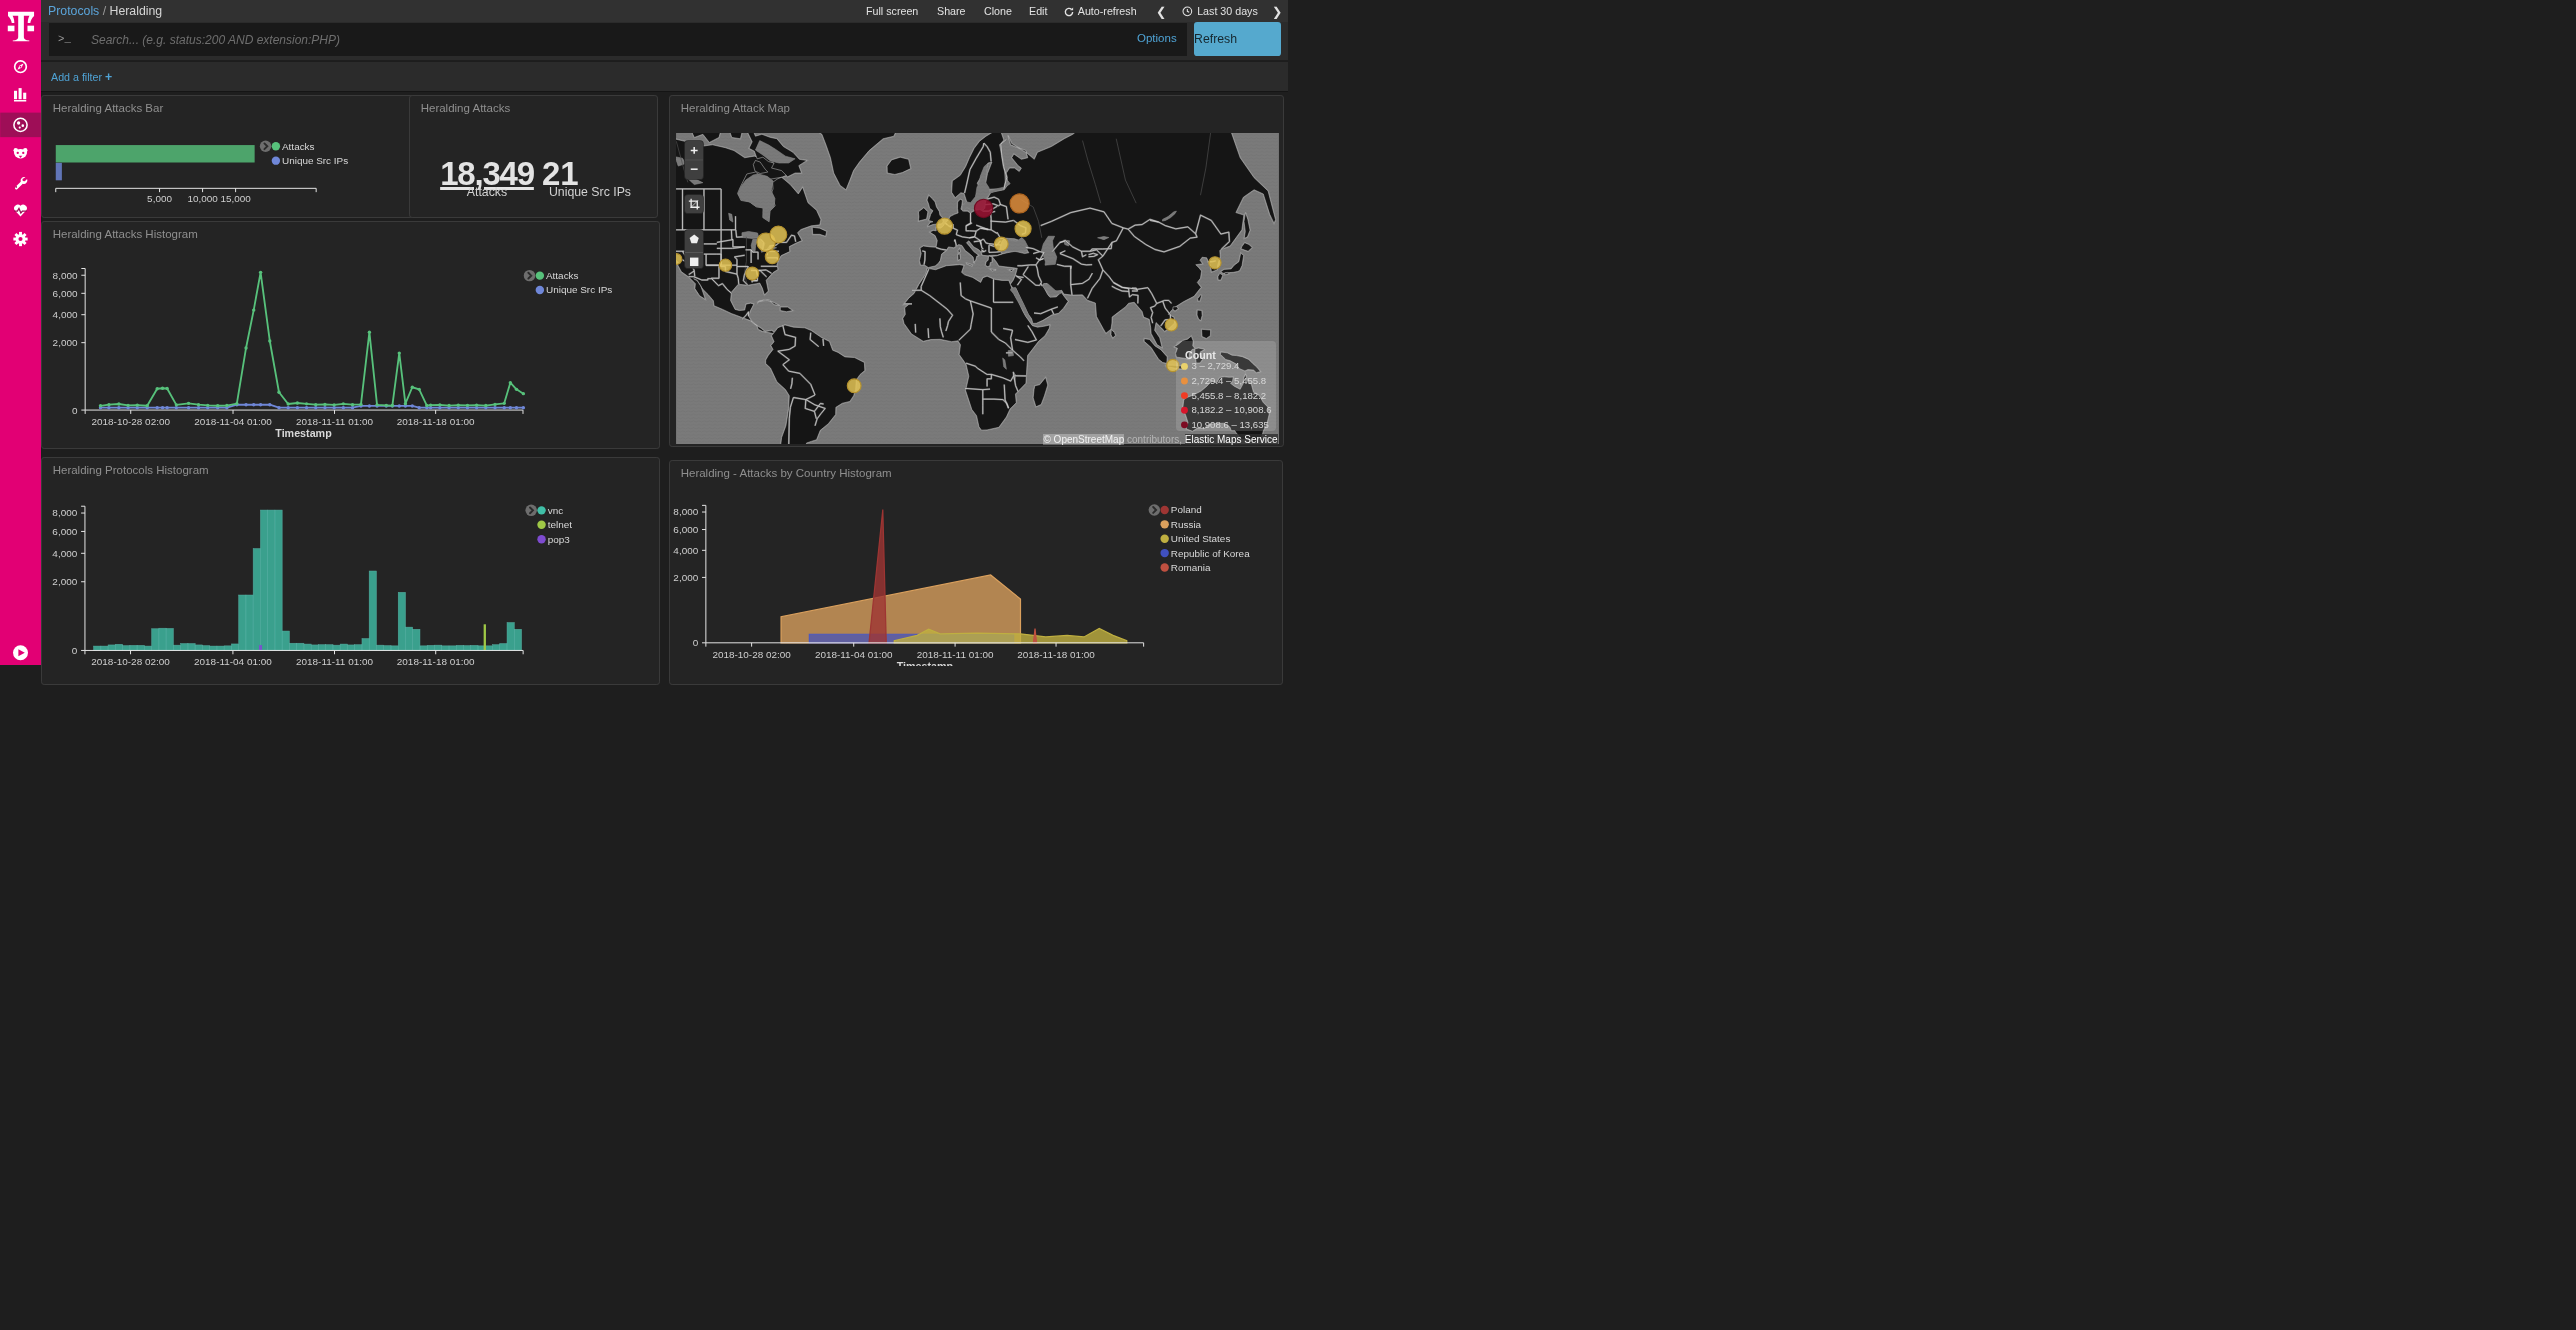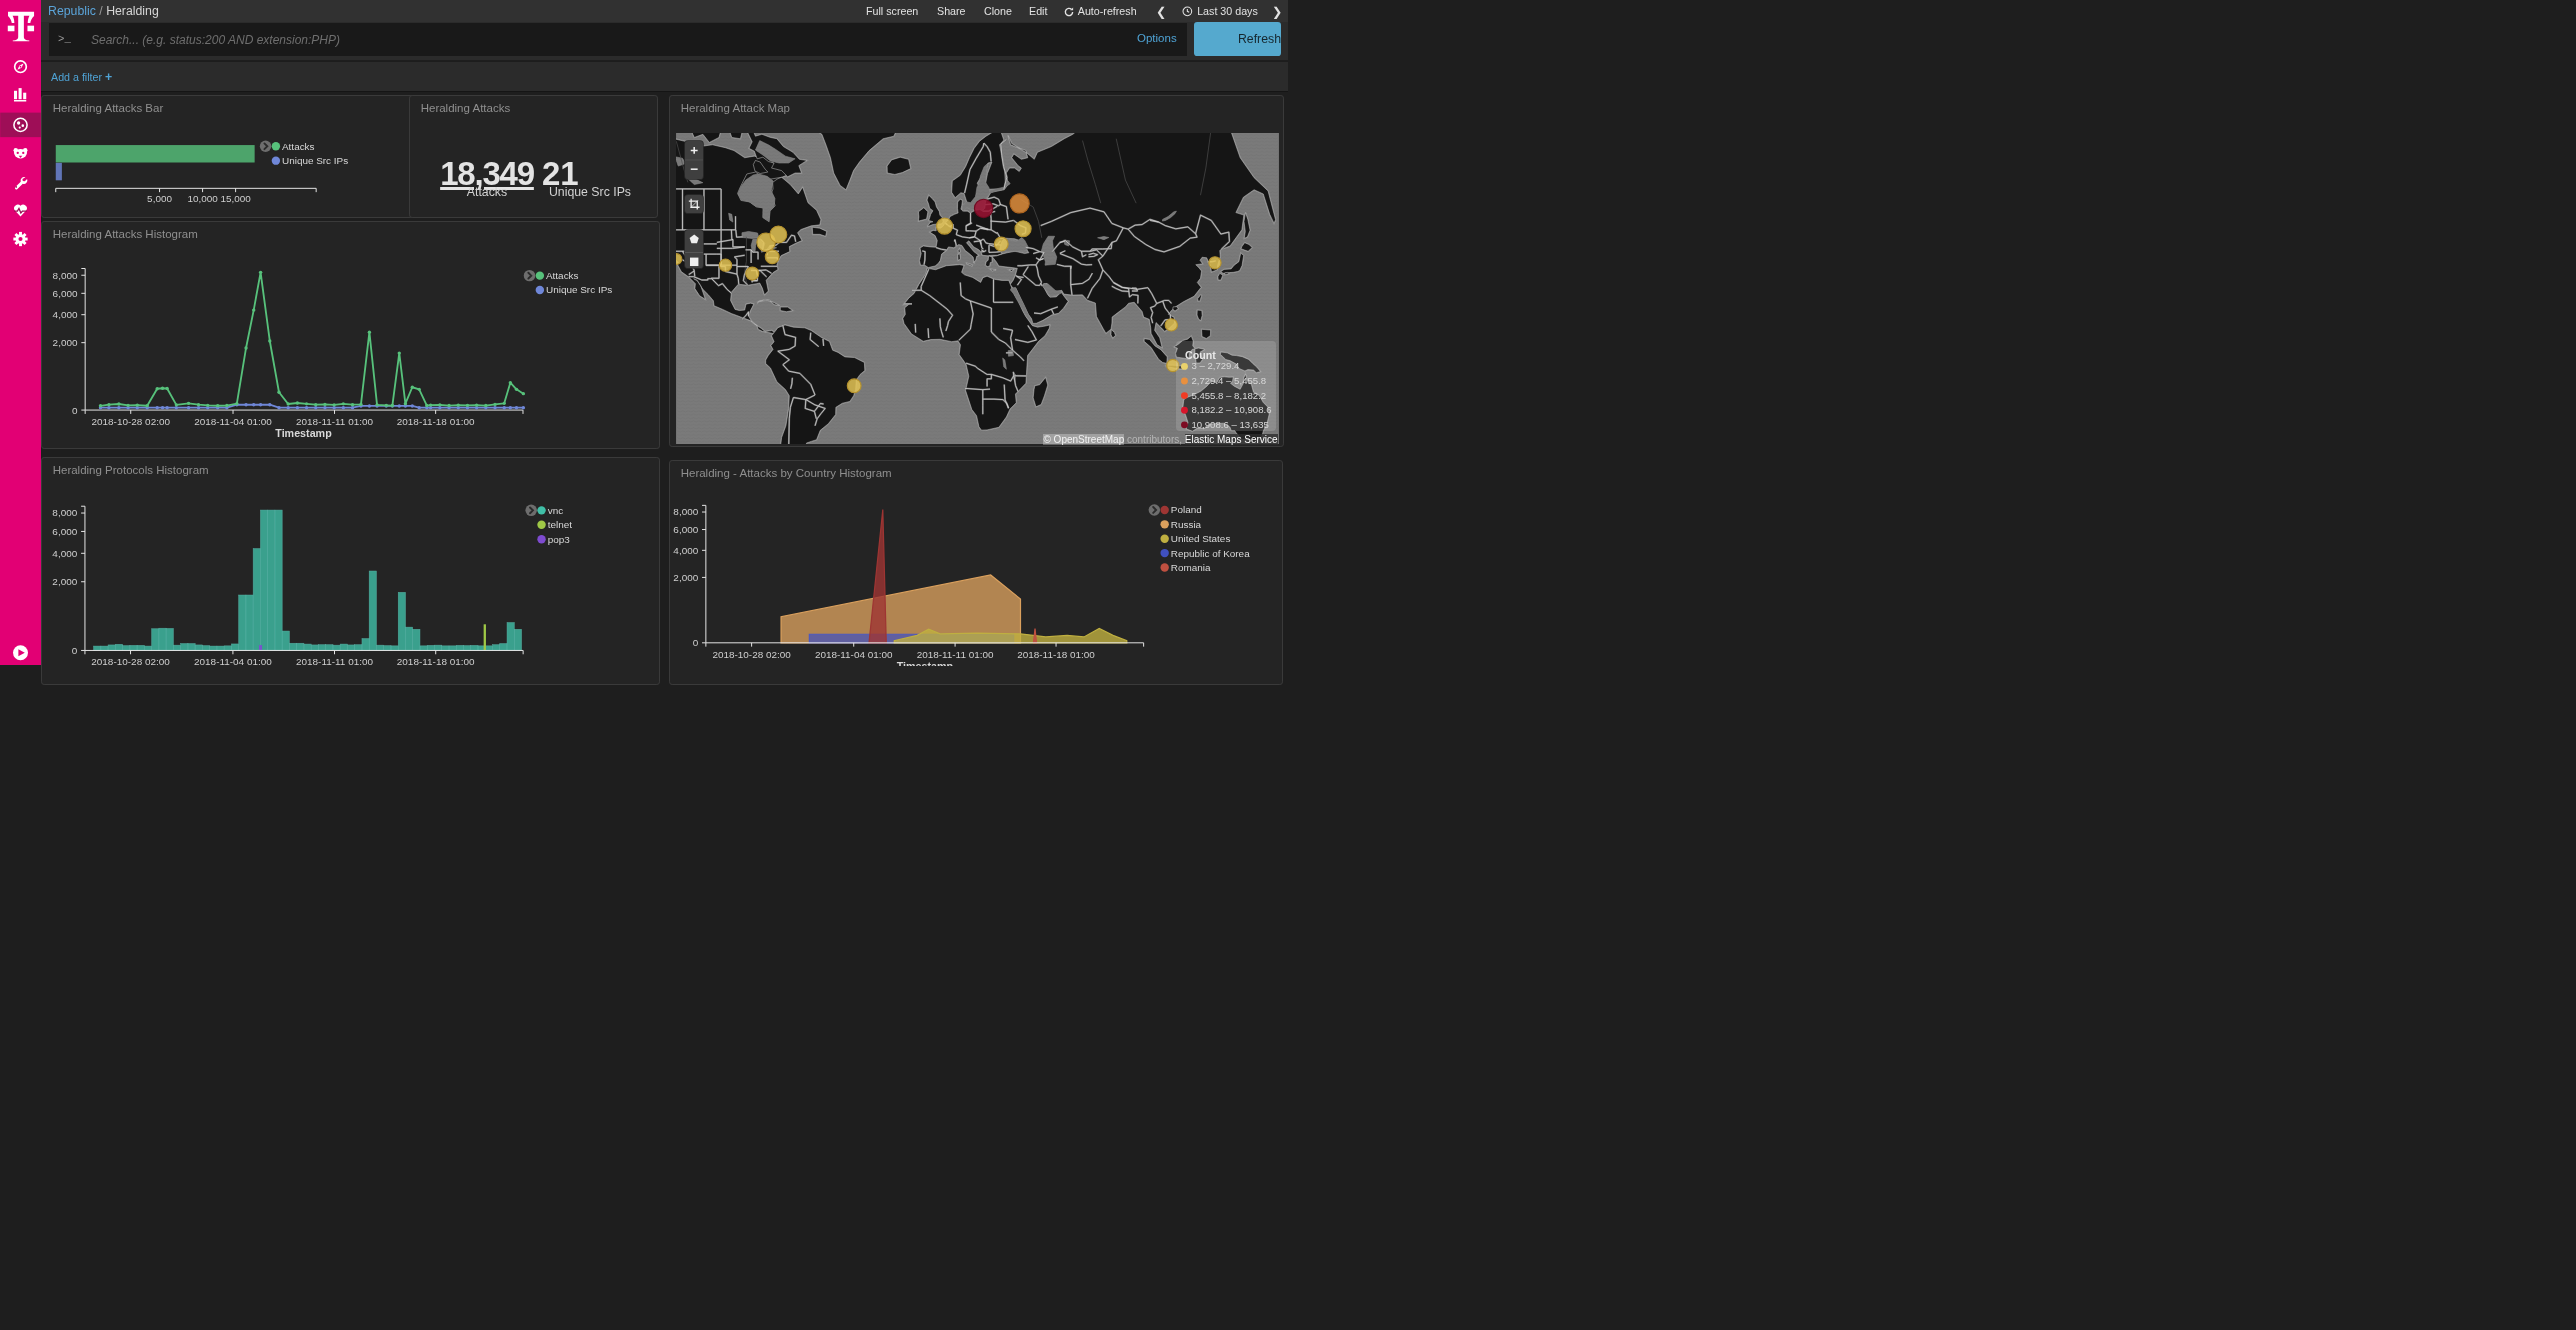--- a/index.html
+++ b/index.html
@@ -14,21 +14,21 @@
 .navlink { position:absolute; top:5.4px; font-size:10.7px; color:#e2e2e2; }
 text { font-family:"Liberation Sans", sans-serif; }
 </style></head><body>
 
 <div id="nav"></div>
 <div id="searchrow"></div>
 <div id="filterrow"></div>
 <div id="content"></div>
 
 <div style="position:absolute; left:48px; top:3.8px; font-size:12.3px; z-index:3;">
-  <span style="color:#5ba4d9;">Republic</span>
+  <span style="color:#5ba4d9;">Protocols</span>
   <span style="color:#9a9a9a;"> / </span>
   <span style="color:#d6d6d6;">Heralding</span>
 </div>
 <div class="navlink" style="left:866px;">Full screen</div>
 <div class="navlink" style="left:937px;">Share</div>
 <div class="navlink" style="left:984px;">Clone</div>
 <div class="navlink" style="left:1029px;">Edit</div>
 <div class="navlink" style="left:1064px;">
  <svg width="10" height="10" viewBox="0 0 16 16" style="vertical-align:-1.5px;">
       <path d="M13.8 8a5.8 5.8 0 1 1-1.7-4.1" stroke="#e2e2e2" stroke-width="2.2" fill="none"></path>
@@ -41,21 +41,21 @@
       <circle cx="8" cy="8" r="6.5" stroke="#e2e2e2" stroke-width="1.6" fill="none"></circle>
       <path d="M8 4.5V8l2.8 1.4" stroke="#e2e2e2" stroke-width="1.6" fill="none"></path>
     </svg>
  <span style="margin-left:1.5px;">Last 30 days</span></div>
 <div class="navlink" style="left:1272px; font-size:12.3px; top:4.6px;">❯</div>
 
 <div style="position:absolute; left:49px; top:23px; width:1138px; height:33px; background:#191919; z-index:2;"></div>
 <div style="position:absolute; left:58px; top:33px; font-size:10.7px; color:#9a9a9a; z-index:3; font-family:'Liberation Mono',monospace;">&gt;_</div>
 <div style="position:absolute; left:91px; top:33px; font-size:12px; color:#6e6e6e; z-index:3;font-style:italic;">Search... (e.g. status:200 AND extension:PHP)</div>
 <div style="position:absolute; left:1137px; top:32px; font-size:11.5px; color:#4fa3d5; z-index:3;">Options</div>
-<div style="position:absolute; left:1194px; top:22px; width:87px; height:34px; background:#55a9ce; border-radius:3.1px; z-index:3; text-align:right; line-height:34px; font-size:12.3px; color:#16272e;">Refresh</div>
+<div style="position:absolute; left:1194px; top:22px; width:87px; height:34px; background:#55a9ce; border-radius:3.1px; z-index:3; text-align:left; line-height:34px; font-size:12.3px; color:#16272e;">Refresh</div>
 
 <div style="position:absolute; left:51px; top:70px; font-size:10.7px; color:#4fa3d5; z-index:3;">Add a filter <span style="font-weight:bold; font-size:12.3px;">+</span></div>
 
 <div id="sidebar">
  <svg width="41" height="665" viewBox="0 0 53 868">
   <rect x="0" y="147" width="53" height="32" fill="#9e0e57"></rect>
 
   <g fill="#ffffff">
    <rect x="9.9" y="33.5" width="8.7" height="7.3"></rect>
    <rect x="35.6" y="33.5" width="8.6" height="7.3"></rect>

